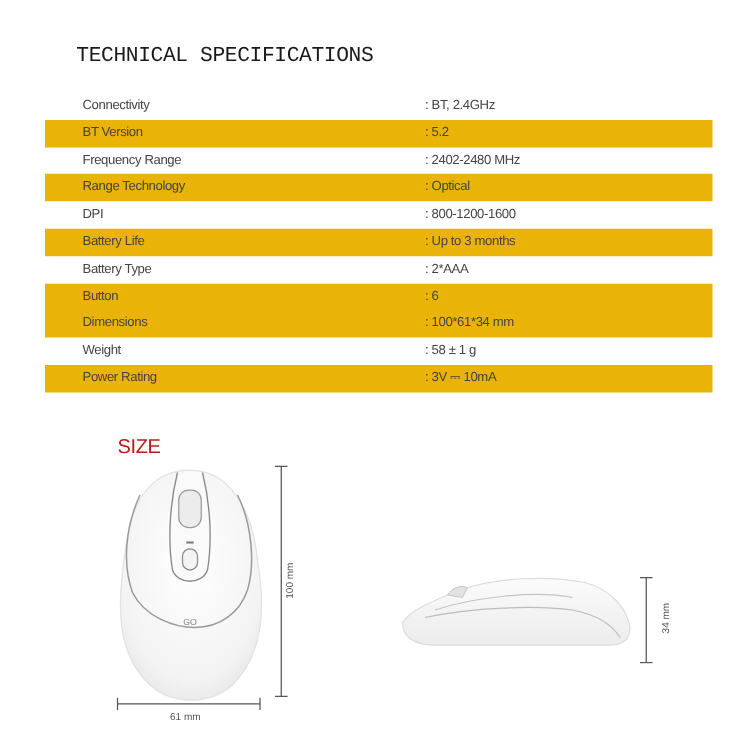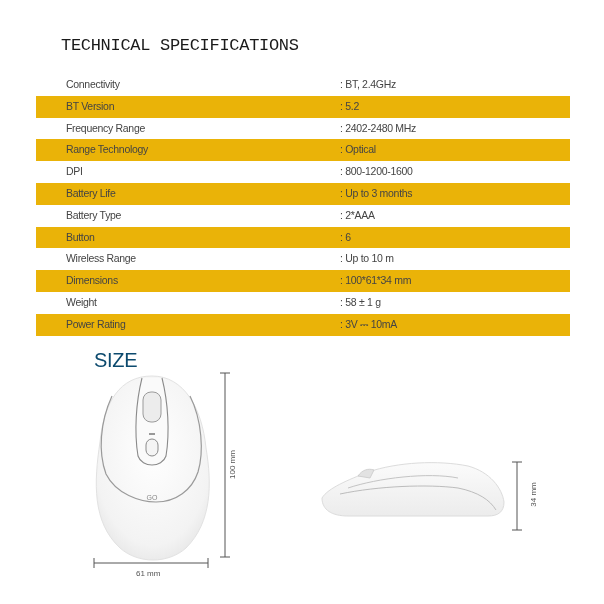--- a/index.html
+++ b/index.html
@@ -5,21 +5,21 @@
   html, body { margin: 0; padding: 0; background: #ffffff; }
   body { width: 604px; height: 604px; position: relative; overflow: hidden;
          font-family: "Liberation Sans", sans-serif; color: #222; }
   .title { position: absolute; left: 61px; top: 36px; font-size: 17px; letter-spacing: -0.3px;
            color: #1a1a1a; font-weight: normal; font-family: Liberation Mono, monospace; }
   .spec-table { position: absolute; left: 36px; top: 74px; width: 534px; }
   .row { height: 21.8px; position: relative; font-size: 10.5px; color: #444; letter-spacing: -0.3px; }
   .row.alt { background: #eab308; }
   .row .k { position: absolute; left: 30px; top: 0; line-height: 21.8px; }
   .row .v { position: absolute; left: 304px; top: 0; line-height: 21.8px; }
-  .size-title { position: absolute; left: 94px; top: 349px; font-size: 20px; color: #0c4a6e; letter-spacing: -0.3px; }
+  .size-title { position: absolute; left: 94px; top: 349px; font-size: 16px; color: #b91c1c; letter-spacing: -0.3px; }
   .dim-label { position: absolute; font-size: 8px; color: #555; }
   svg { position: absolute; }
 </style>
 </head>
 <body>
 
 <div class="title">TECHNICAL SPECIFICATIONS</div>
 
 <div class="spec-table">
   <div class="row">
@@ -46,24 +46,20 @@
       <span class="k">Battery Life</span>
       <span class="v">: Up to 3 months</span>
     </div>
   <div class="row">
       <span class="k">Battery Type</span>
       <span class="v">: 2*AAA</span>
     </div>
   <div class="row alt">
       <span class="k">Button</span>
       <span class="v">: 6</span>
-    </div>
-  <div class="row">
-      <span class="k">Wireless Range</span>
-      <span class="v">: Up to 10 m</span>
     </div>
   <div class="row alt">
       <span class="k">Dimensions</span>
       <span class="v">: 100*61*34 mm</span>
     </div>
   <div class="row">
       <span class="k">Weight</span>
       <span class="v">: 58 ± 1 g</span>
     </div>
   <div class="row alt">

